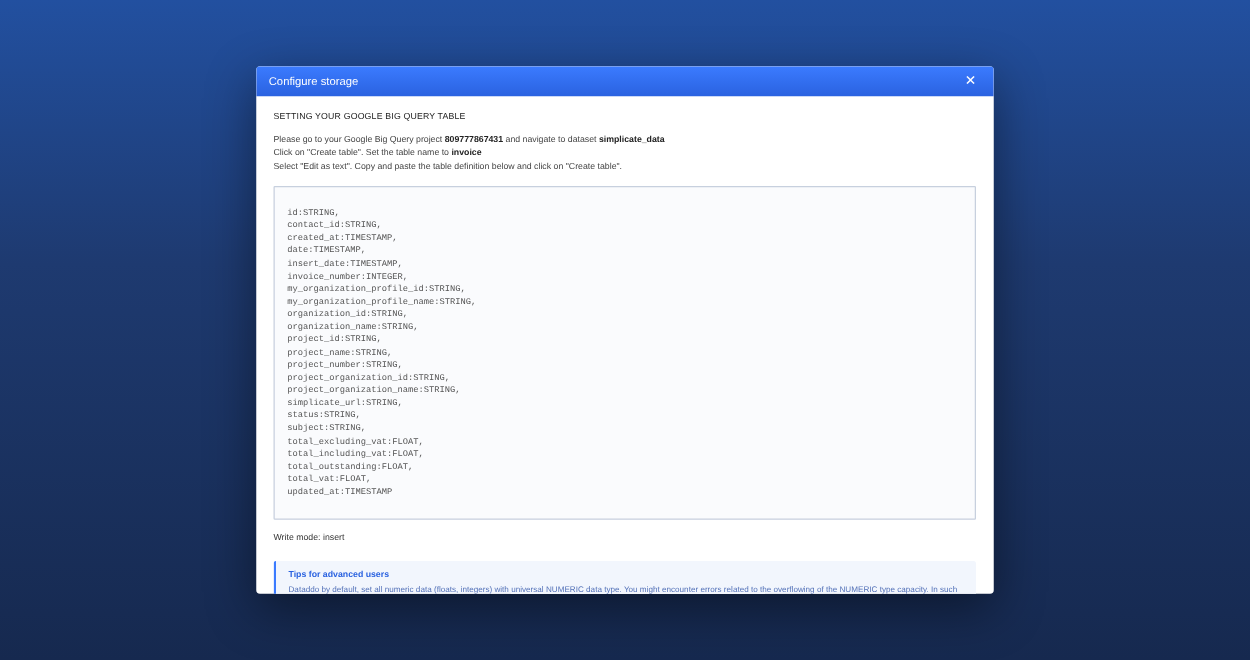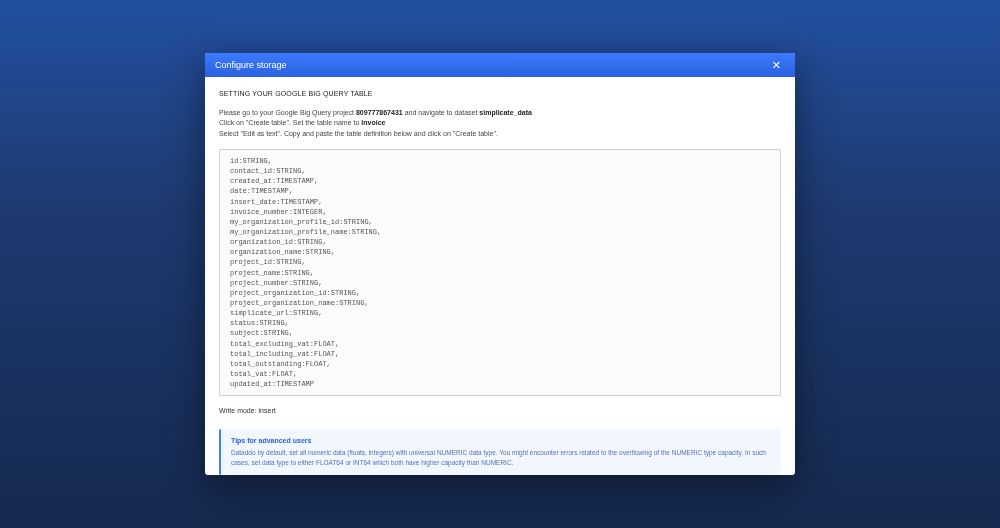--- a/index.html
+++ b/index.html
@@ -60,21 +60,21 @@
     .instructions {
       font-size: 7px;
       color: #444;
       margin-bottom: 10px;
     }
     .instructions .line { display: block; }
     .instructions b { font-weight: 700; color: #222; }
     .definition-box {
       border: 1px solid #c7d0de;
       background: #fafbfd;
-      padding: 6px 10px;
+      padding: 16px 10px;
       font-family: "Courier New", monospace;
       font-size: 7px;
       line-height: 1.45;
       color: #555;
       white-space: pre;
       margin-bottom: 10px;
       border-radius: 1px;
     }
     .write-mode {
       font-size: 7px;

